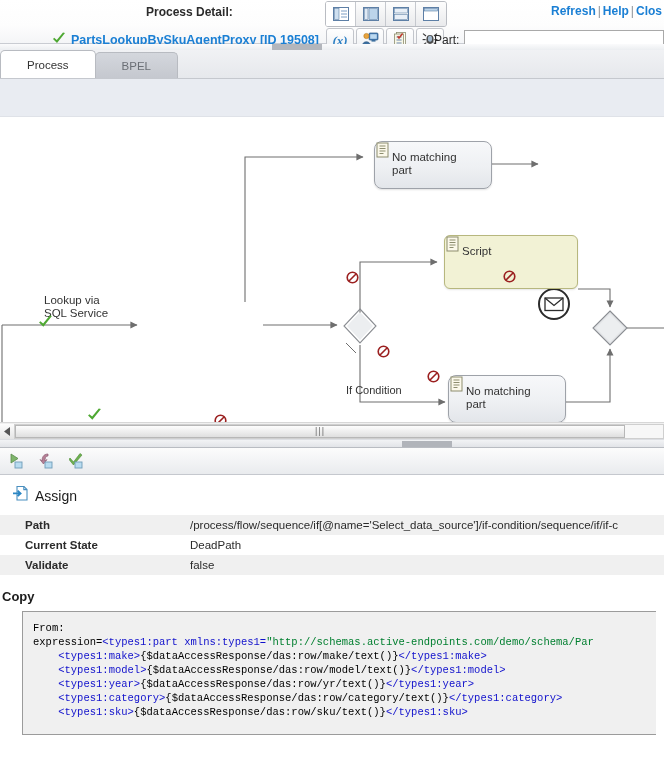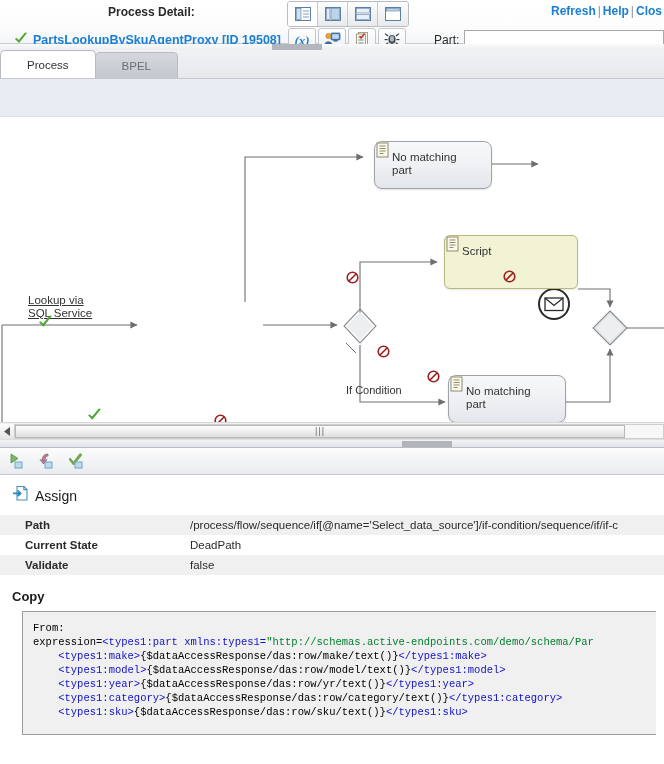--- a/index.html
+++ b/index.html
@@ -18,20 +18,21 @@
     background: #ffffff;
     overflow: hidden;
   }
 
   
   .header {
     position: relative;
     height: 44px;
     background: linear-gradient(to bottom, #ffffff 0%, #fdfdfd 60%, #f4f5f7 100%);
     border-bottom: 1px solid #c9ccd2;
+    padding-left: 38px;
   }
   .hdr-row1 {
     position: relative;
     height: 28px;
   }
   .hdr-row2 {
     position: relative;
     height: 28px;
   }
   .process-detail-label {
@@ -307,21 +308,21 @@
   }
   .prop-table td.k {
     width: 190px;
     padding-left: 25px;
     font-weight: bold;
   }
   .prop-table td.v { padding-left: 0; }
 
   .copy-title {
     font-size: 13px; font-weight: bold; color: #1b1b1b;
-    padding-left: 12px;
+    padding-left: 2px;
     margin: 14px 0 7px 0;
   }
   .code-box {
     margin-left: 22px;
     margin-right: 8px;
     height: 124px;
     background: #f0f0f0;
     border: 1px solid #9b9b9b;
     border-right: none;
     padding: 9px 0 0 10px;
@@ -558,21 +559,21 @@
             <line x1="4.5" y1="9" x2="10.5" y2="9" stroke="#8d8d6f"></line>
             <line x1="4.5" y1="11.5" x2="8.5" y2="11.5" stroke="#8d8d6f"></line>
           </svg>
       </span>
       <span>
         <span>No matching</span><br>
         <span>part</span>
       </span>
     </div>
 
-    <div class="dlabel" style="left:28px; top:177px;text-decoration:underline;">
+    <div class="dlabel" style="left:44px; top:177px;">
       <span>Lookup via</span><br>
       <span>SQL Service</span>
     </div>
 
     <div class="dlabel-sm" style="left:346px; top:267px;">
       <span>If Condition</span>
     </div>
 
     <span class="ck" style="left:38px; top:198px;">
       <svg width="15" height="14" viewBox="0 0 14 13">

